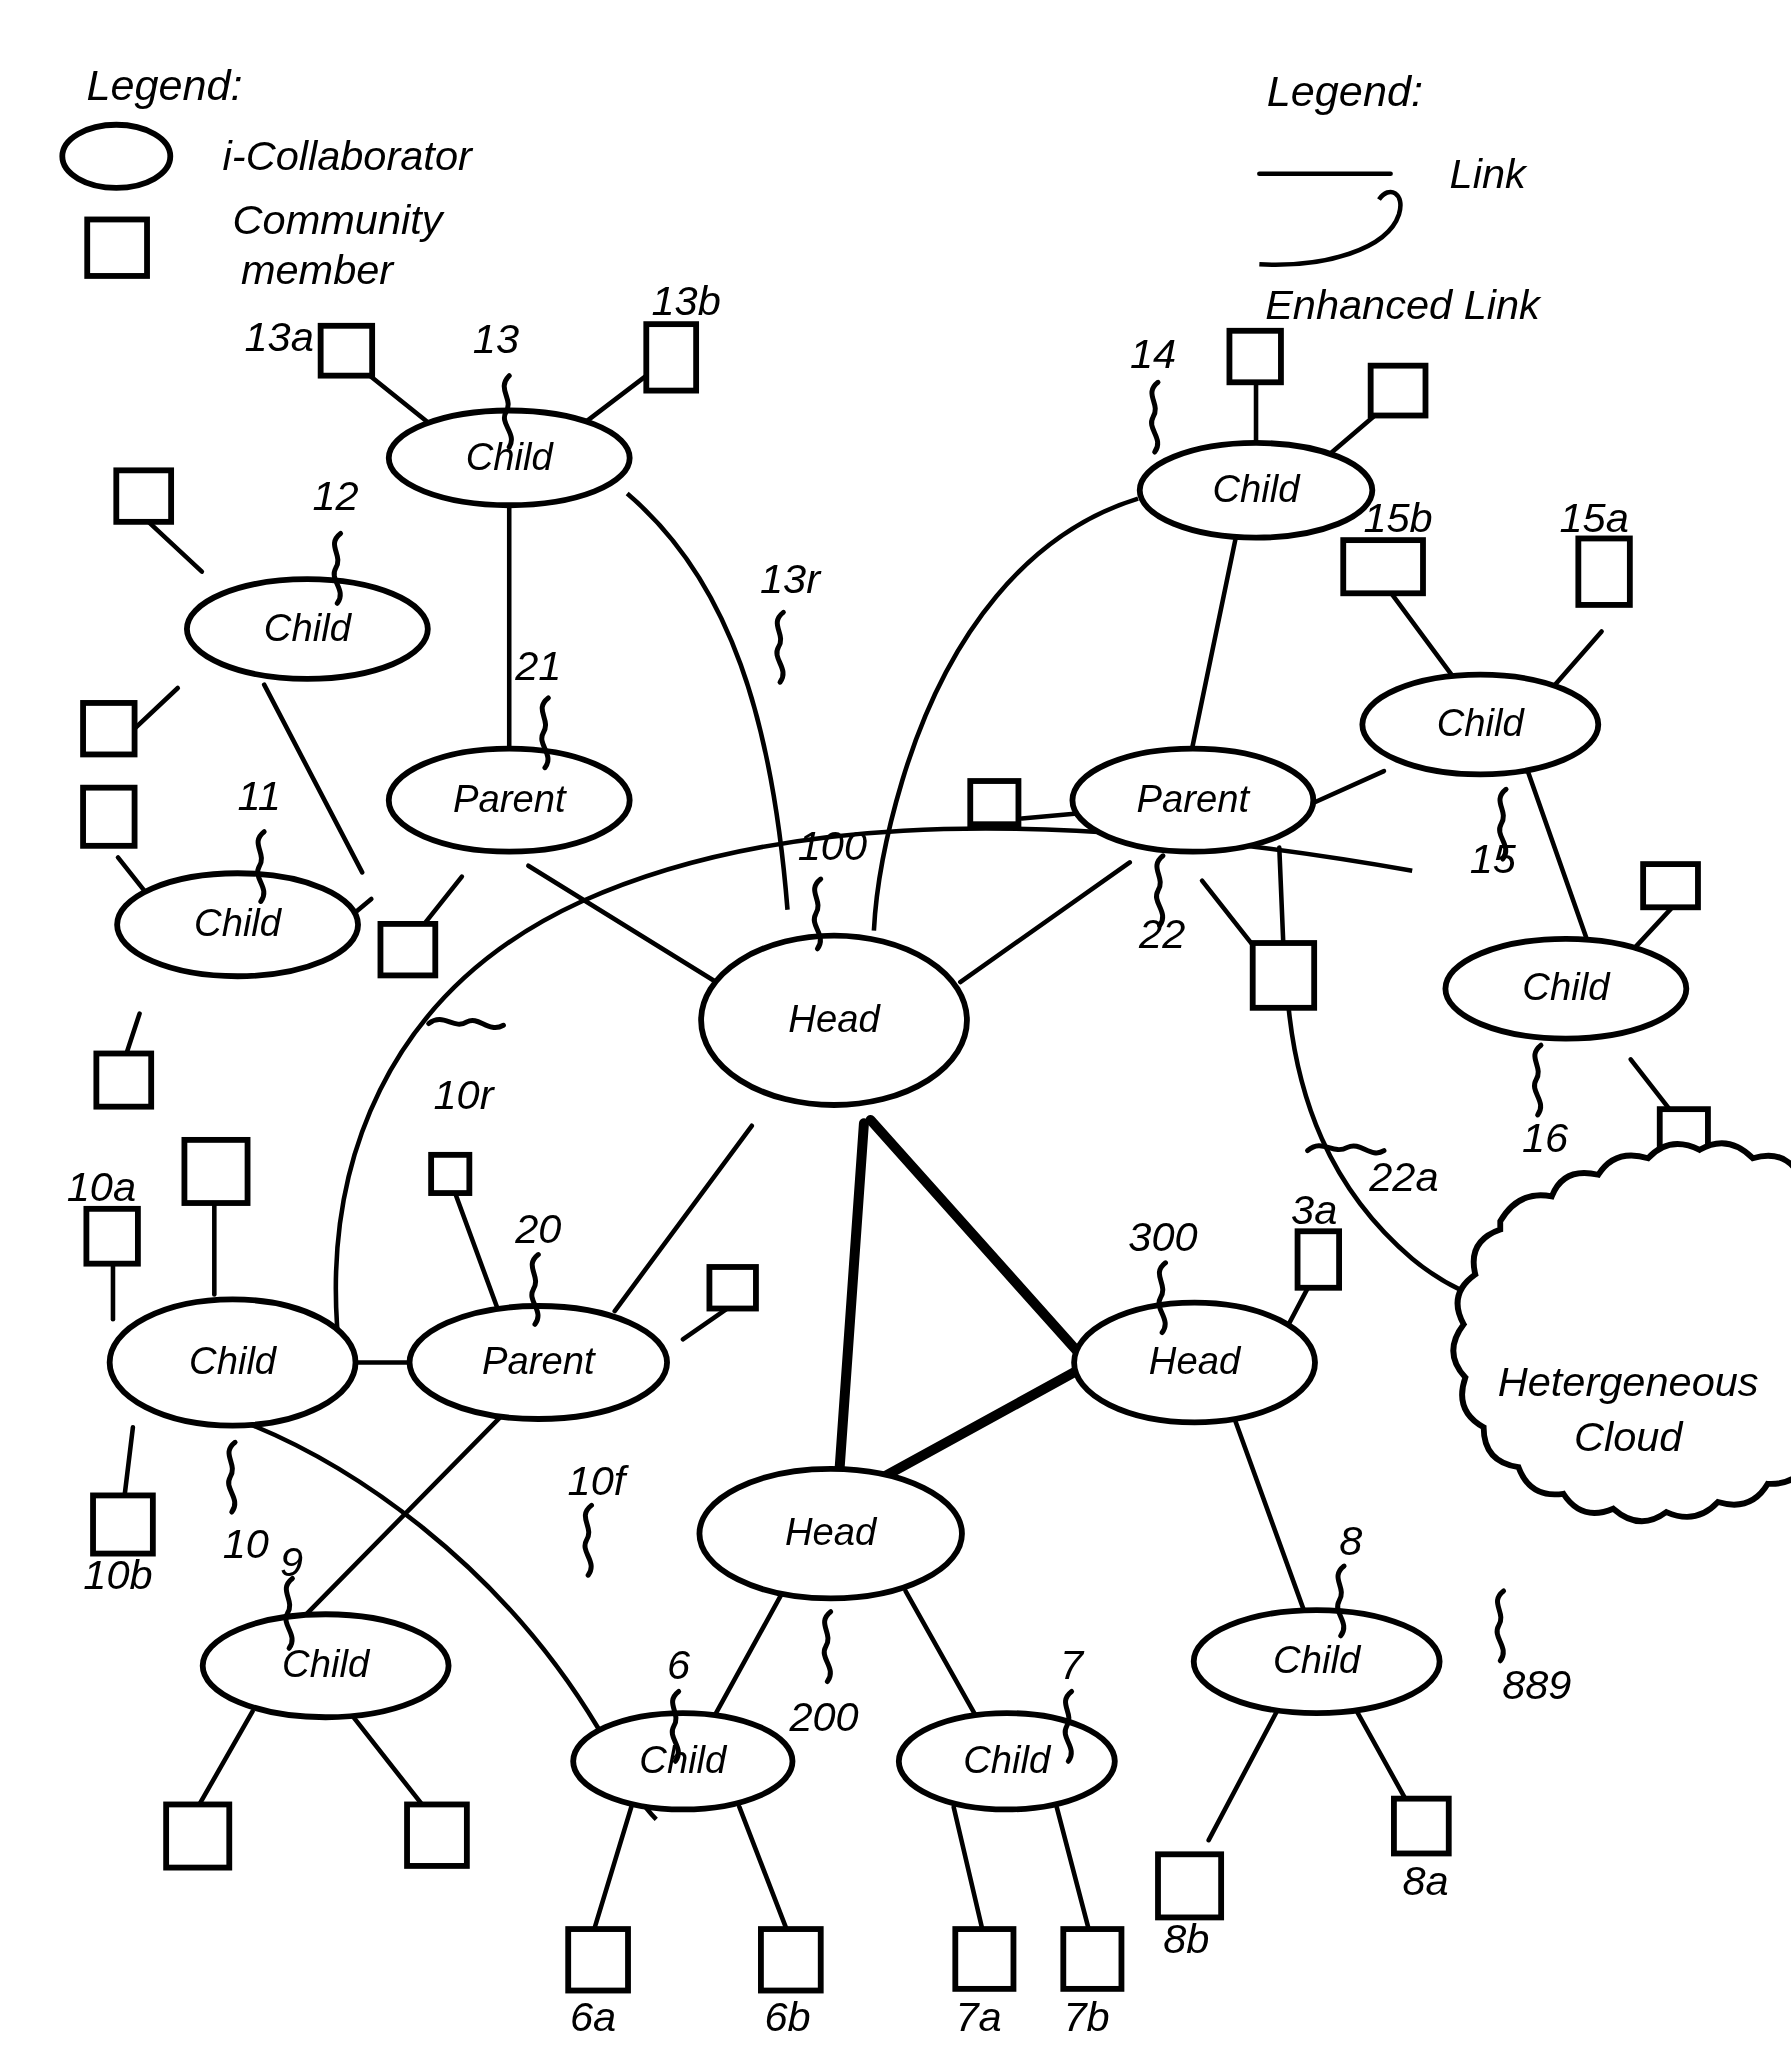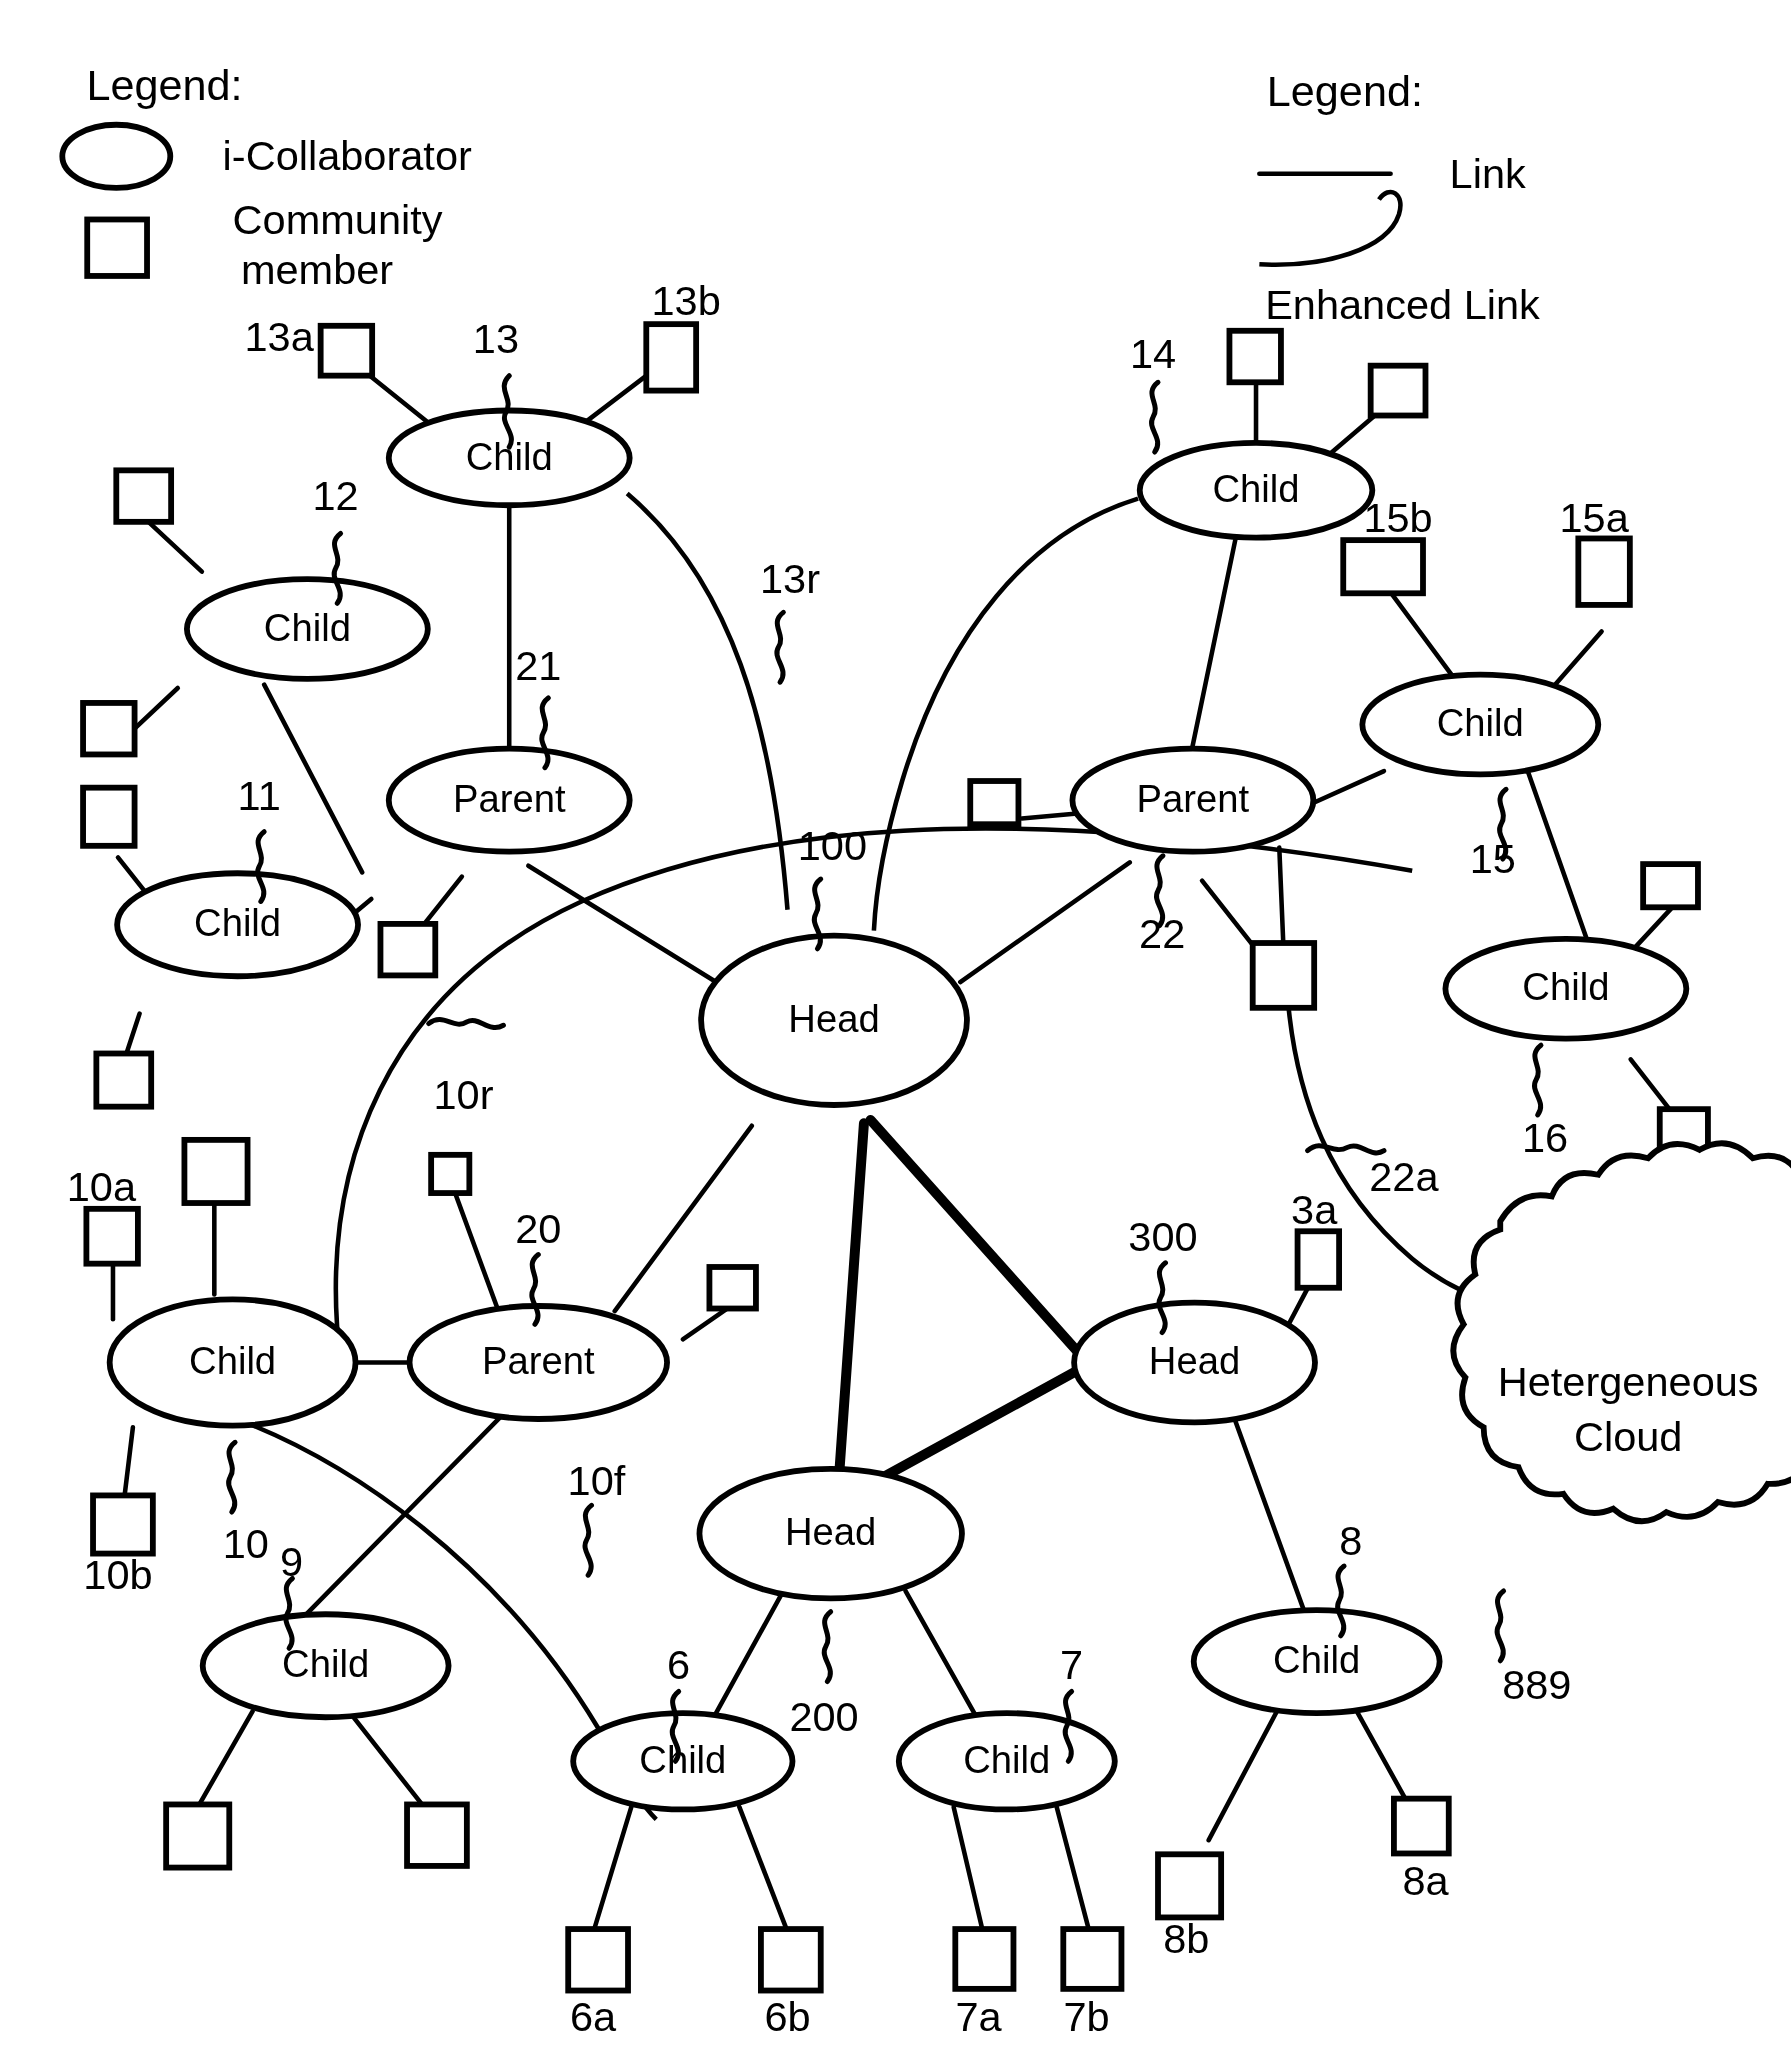--- a/index.html
+++ b/index.html
@@ -10,20 +10,21 @@
   }
   body {
     font-family: "Liberation Sans", sans-serif;
   }
   #figure {
     position: relative;
     width: 1791px;
     height: 2053px;
     background: #ffffff;
     overflow: hidden;
+    font-style: italic;
   }
   #figure svg {
     display: block;
     width: 1791px;
     height: 2053px;
   }
   .node-ellipse,
   .node-rect,
   .cloud-shape {
     fill: #ffffff;

